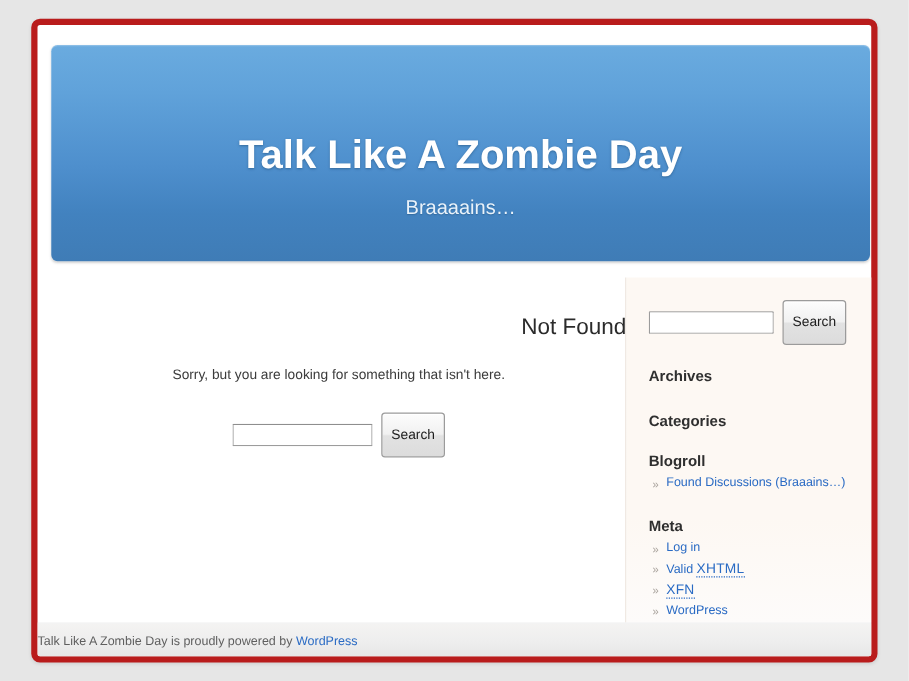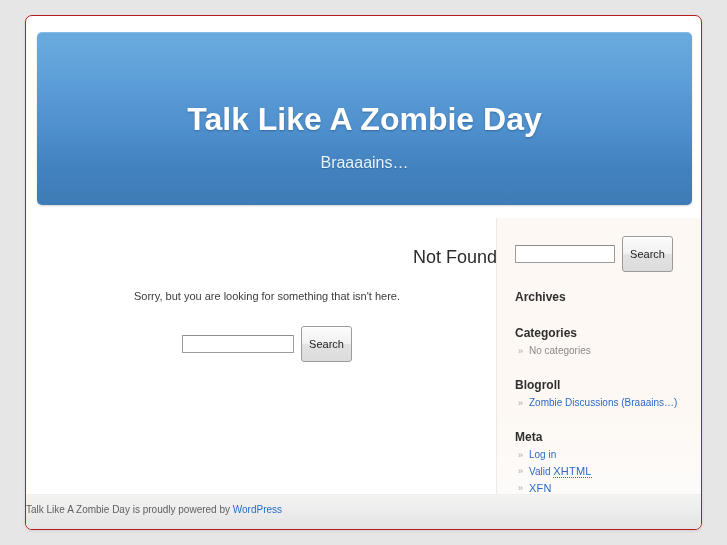--- a/index.html
+++ b/index.html
@@ -18,21 +18,21 @@
   }
 
   
   #page-wrap {
     position: absolute;
     left: 25px;
     top: 15px;
     width: 677px;
     height: 515px;
     background: #ffffff;
-    border: 1px solid #b91c1c;
+    border: 5px solid #b91c1c;
     border-radius: 7px;
     box-shadow: 0 1px 3px rgba(0,0,0,0.10);
     box-sizing: border-box;
     overflow: hidden;
   }
 
   
   #branding {
     position: absolute;
     left: 11px;
@@ -268,32 +268,27 @@
         <button class="s-submit">Search</button>
       </div>
 
       <div class="widget">
         <h3 class="widget-title">Archives</h3>
         <ul></ul>
       </div>
 
       <div class="widget">
         <h3 class="widget-title">Categories</h3>
-        <ul>
-          <li>
-            <span class="muted">No categories</span>
-          </li>
-        </ul>
       </div>
 
       <div class="widget">
         <h3 class="widget-title">Blogroll</h3>
         <ul>
           <li>
-            <a href="#">Zombie Discussions (Braaains…)</a>
+            <a href="#">Found Discussions (Braaains…)</a>
           </li>
         </ul>
       </div>
 
       <div class="widget">
         <h3 class="widget-title">Meta</h3>
         <ul>
           <li>
             <a href="#">Log in</a>
           </li>

